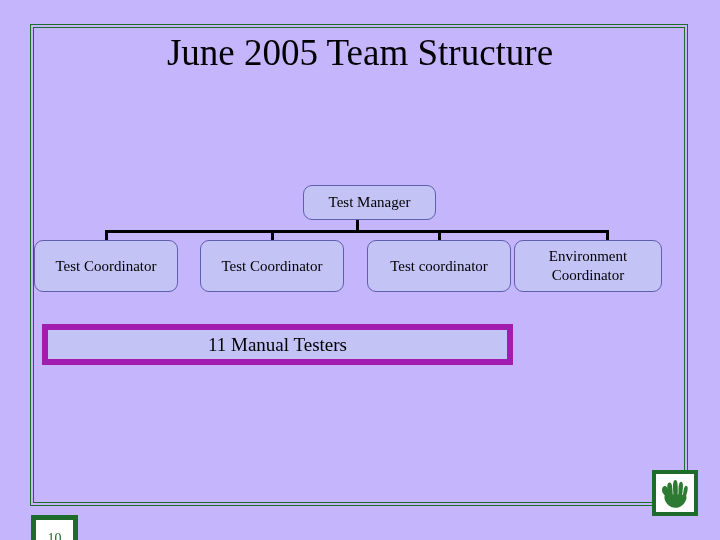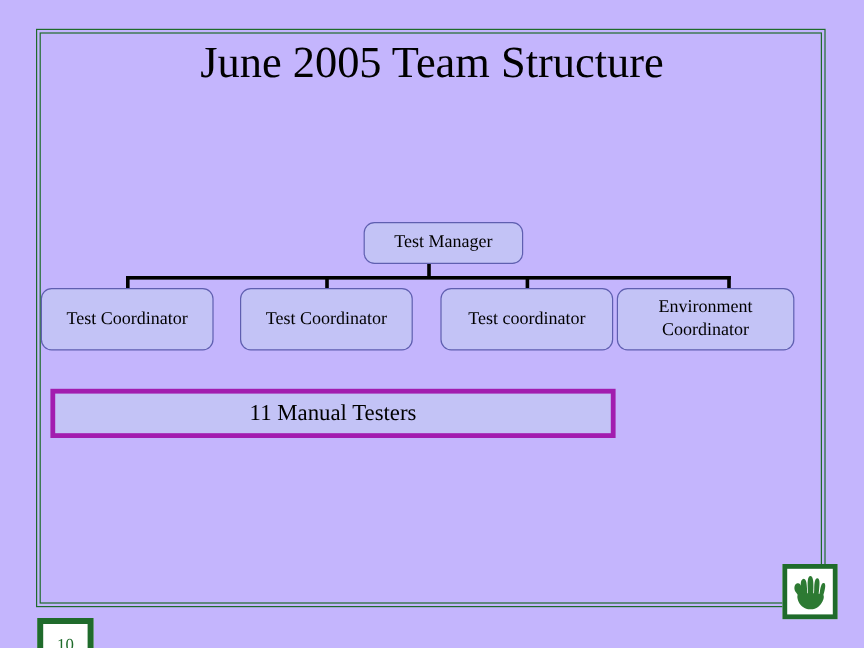--- a/index.html
+++ b/index.html
@@ -82,21 +82,21 @@
     line-height: 19px;
     font-family: "Liberation Serif", "DejaVu Serif", serif;
   }
   .node-label { display: block; white-space: pre-line; }
 
   
   .flatbox {
     position: absolute;
     box-sizing: border-box;
     background: #c3c3f6;
-    border: 4px solid #a21caf;
+    border: 6px solid #a21caf;
     color: #000000;
     display: flex;
     align-items: center;
     justify-content: center;
     text-align: center;
     font-size: 19px;
     line-height: 24px;
     font-family: "Liberation Serif", "DejaVu Serif", serif;
   }
 

